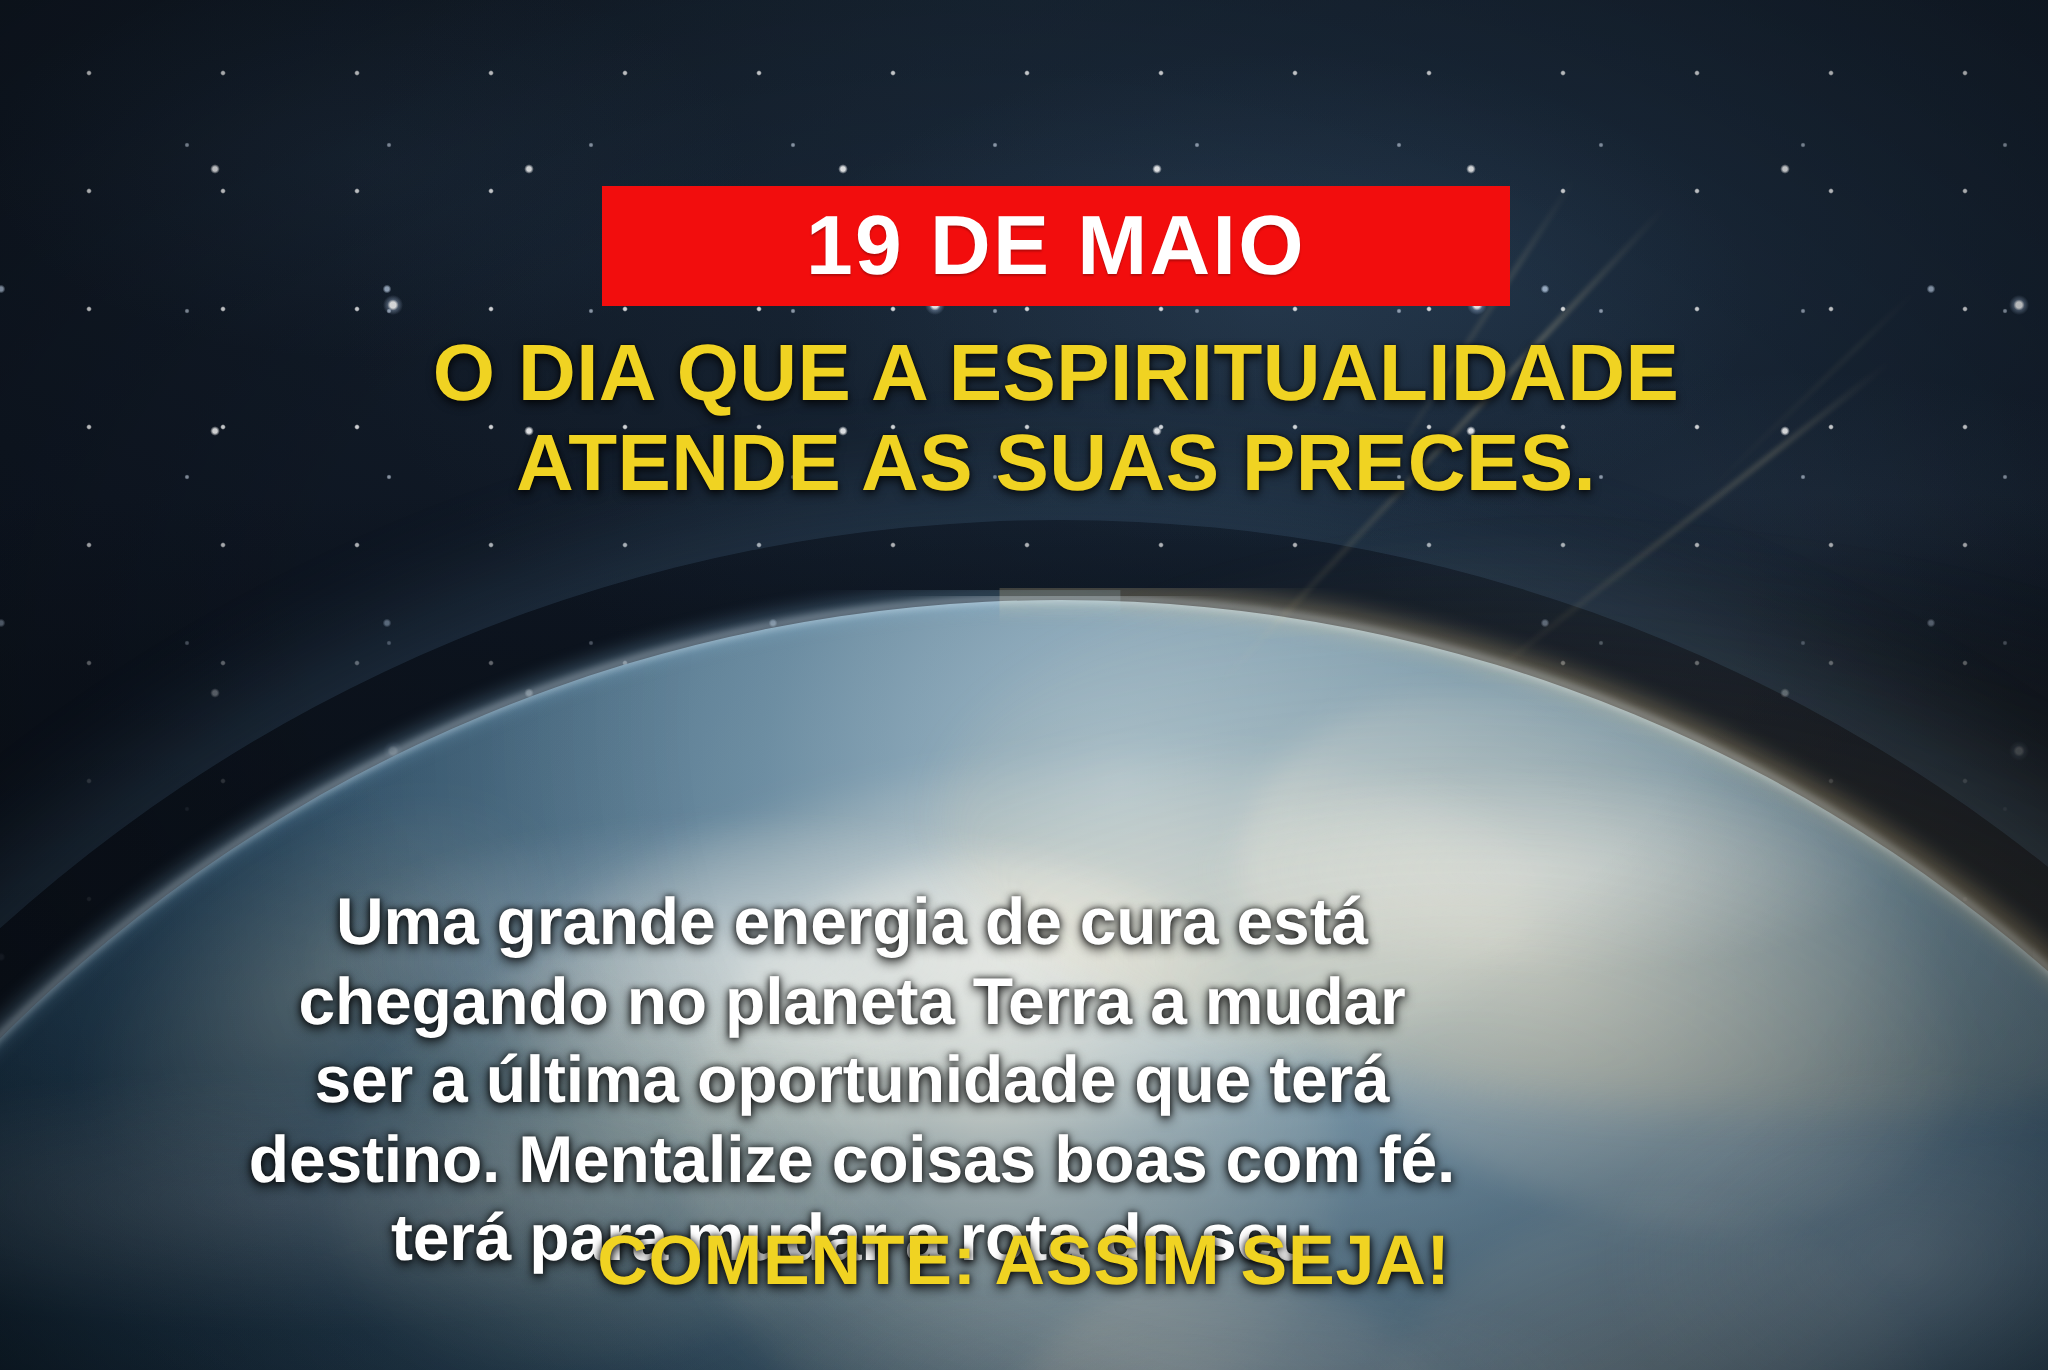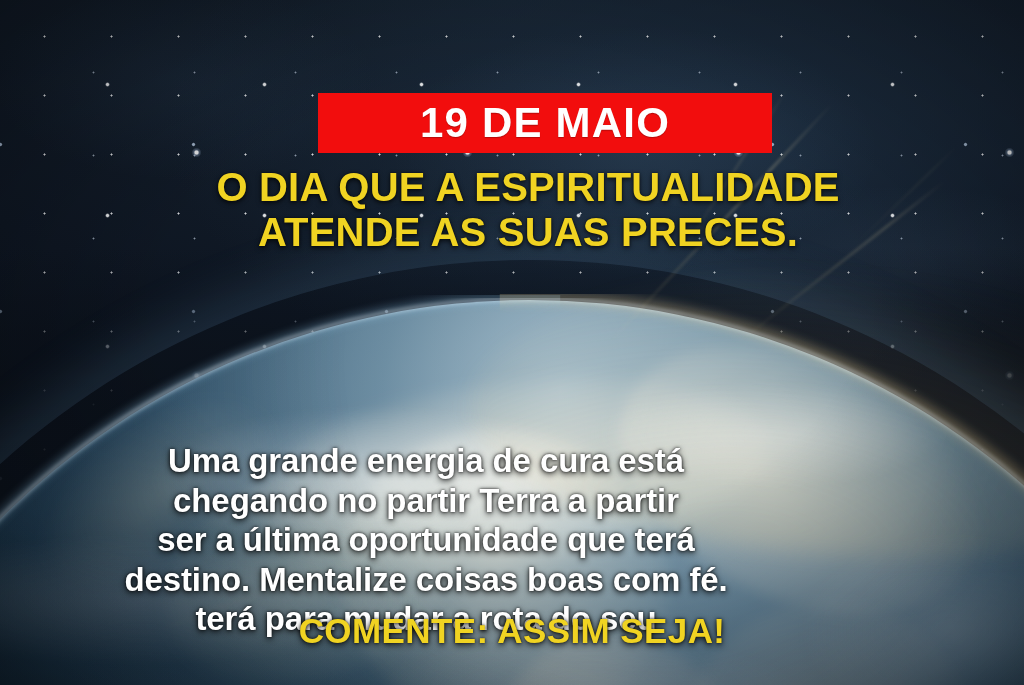--- a/index.html
+++ b/index.html
@@ -201,21 +201,21 @@
   }
 
   
   .content {
     position: absolute;
     inset: 0;
   }
 
   .date-banner {
     position: absolute;
-    left: 318px;
+    left: 301px;
     top: 93px;
     width: 454px;
     height: 60px;
     background: #f20d0d;
     display: flex;
     align-items: center;
     justify-content: center;
   }
   .date-banner-text {
     color: #ffffff;
@@ -318,21 +318,21 @@
       <span class="date-banner-text">19 DE MAIO</span>
     </div>
 
     <div class="headline">
       <span class="headline-line">O DIA QUE A ESPIRITUALIDADE</span>
       <span class="headline-line">ATENDE AS SUAS PRECES.</span>
     </div>
 
     <div class="body-copy">
       <span class="body-line">Uma grande energia de cura está</span>
-      <span class="body-line">chegando no partir Terra a partir</span>
+      <span class="body-line">chegando no planeta Terra a mudar</span>
       <span class="body-line">ser a última oportunidade que terá</span>
       <span class="body-line">destino. Mentalize coisas boas com fé.</span>
       <span class="body-line">terá para mudar a rota do seu</span>
     </div>
 
     <div class="cta">COMENTE: ASSIM SEJA!</div>
 
   </div>
 </div>
 

